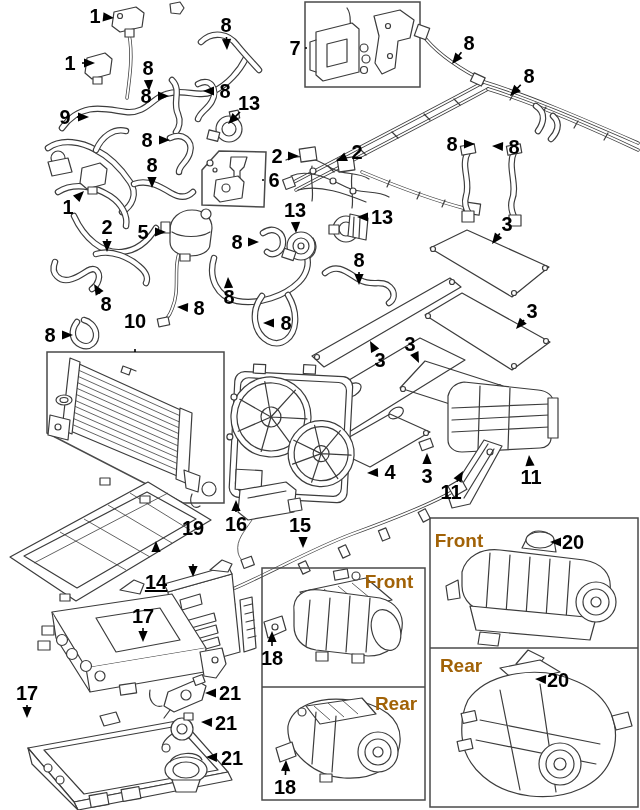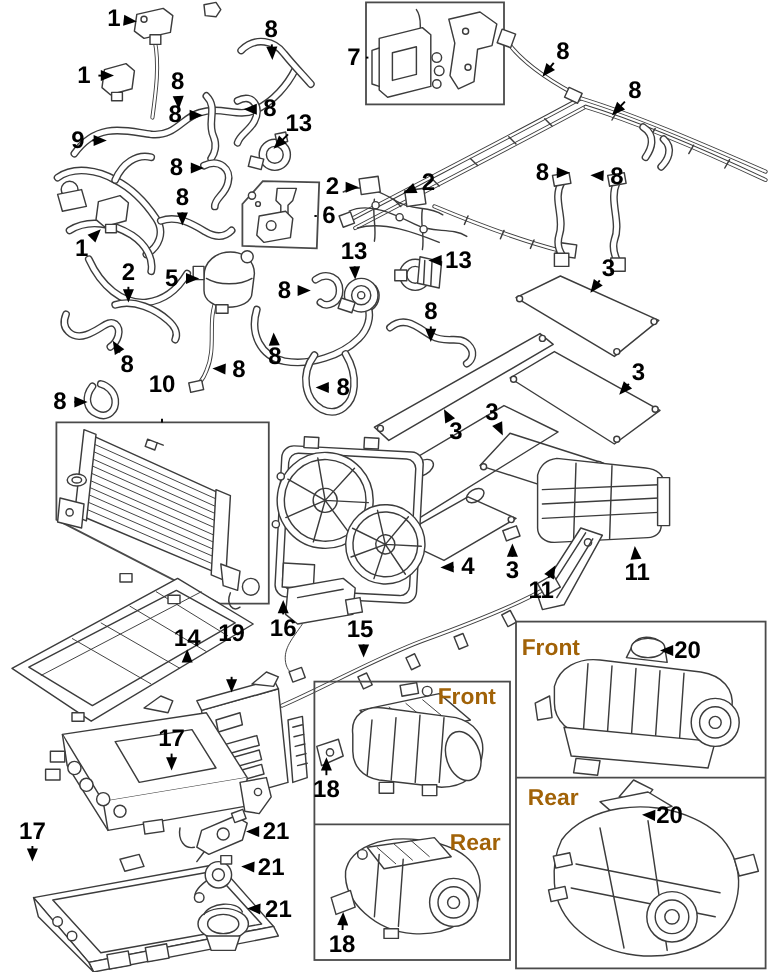--- a/index.html
+++ b/index.html
@@ -567,21 +567,21 @@
       <div class="callout" style="left: 532px; top: 311px;">3</div>
       <div class="callout" style="left: 135px; top: 321px;">10</div>
       <div class="callout" style="left: 380px; top: 360px;">3</div>
       <div class="callout" style="left: 410px; top: 344px;">3</div>
       <div class="callout" style="left: 390px; top: 472px;">4</div>
       <div class="callout" style="left: 427px; top: 476px;">3</div>
       <div class="callout" style="left: 451px; top: 492px;">11</div>
       <div class="callout" style="left: 531px; top: 477px;">11</div>
       <div class="callout" style="left: 236px; top: 524px;">16</div>
       <div class="callout" style="left: 300px; top: 525px;">15</div>
-      <div class="callout" style="left: 156px; top: 532px;">14</div>
+      <div class="callout" style="left: 156px; top: 582px; text-decoration: underline;">14</div>
       <div class="callout" style="left: 193px; top: 528px;">19</div>
       <div class="callout" style="left: 143px; top: 616px;">17</div>
       <div class="callout" style="left: 27px; top: 693px;">17</div>
       <div class="callout" style="left: 230px; top: 693px;">21</div>
       <div class="callout" style="left: 226px; top: 723px;">21</div>
       <div class="callout" style="left: 232px; top: 758px;">21</div>
       <div class="callout" style="left: 272px; top: 658px;">18</div>
       <div class="callout" style="left: 285px; top: 787px;">18</div>
       <div class="callout" style="left: 573px; top: 542px;">20</div>
       <div class="callout" style="left: 558px; top: 680px;">20</div>

